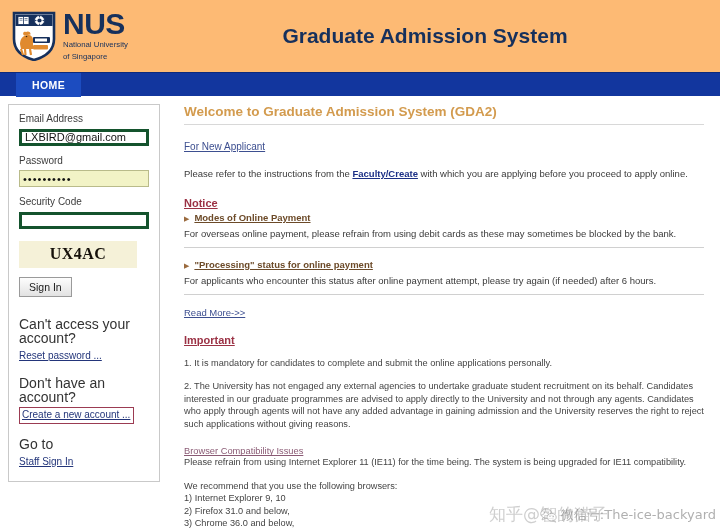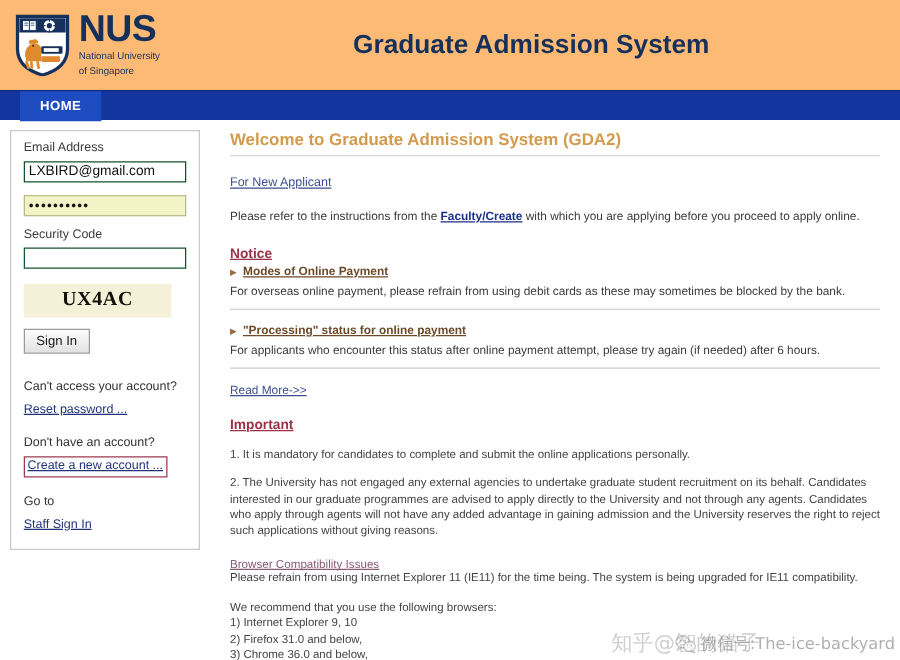--- a/index.html
+++ b/index.html
@@ -103,21 +103,21 @@
   }
   .fld-label {
     font-size: 10px;
     color: #3c3c3c;
     margin-bottom: 2px;
     line-height: 12px;
   }
   .txt-input {
     width: 100%;
     height: 17px;
-    border: 1px solid #14532d;
+    border: 3px solid #14532d;
     font-size: 11px;
     padding: 1px 3px;
     font-family: "Liberation Sans", sans-serif;
     color: #111;
     background: #ffffff;
     outline: none;
   }
   .txt-input.autofill {
     background: #f2f3c6;
     border: 1px solid #b9bb8a;
@@ -142,21 +142,21 @@
     background: linear-gradient(#fdfdfd, #e2e2e2);
     border: 1px solid #9a9a9a;
     font-size: 10.5px;
     color: #1a1a1a;
     padding: 3px 9px;
     font-family: "Liberation Sans", sans-serif;
     cursor: pointer;
   }
   .side-sep { height: 20px; }
   .side-txt {
-    font-size: 10px;
+    font-size: 14px;
     color: #333333;
     line-height: 14px;
   }
   .side-link {
     font-size: 10px;
     color: #23357a;
     text-decoration: underline;
     display: inline-block;
     line-height: 14px;
     cursor: pointer;
@@ -364,20 +364,21 @@
 
   <div class="content">
 
     <div class="sidebar">
 
       <div class="fld-label">Email Address</div>
       <input class="txt-input" type="text" value="LXBIRD@gmail.com" style="">
 
       <div class="gap"></div>
 
+      <div class="fld-label">Password</div>
       <input class="txt-input autofill" type="text" value="••••••••••" style="">
 
       <div class="gap"></div>
 
       <div class="fld-label">Security Code</div>
       <input class="txt-input" type="text" value="" style="">
 
       <div class="captcha">UX4AC</div>
 
       <button class="btn-signin">Sign In</button>

